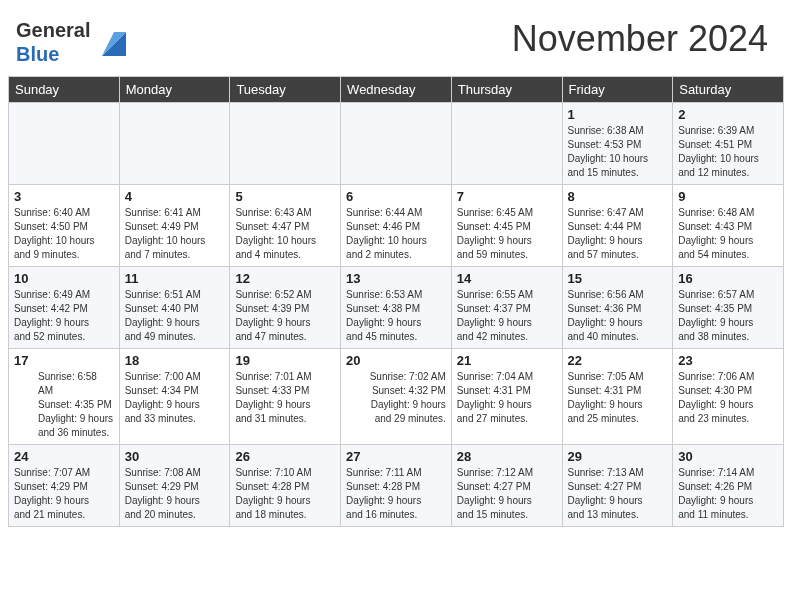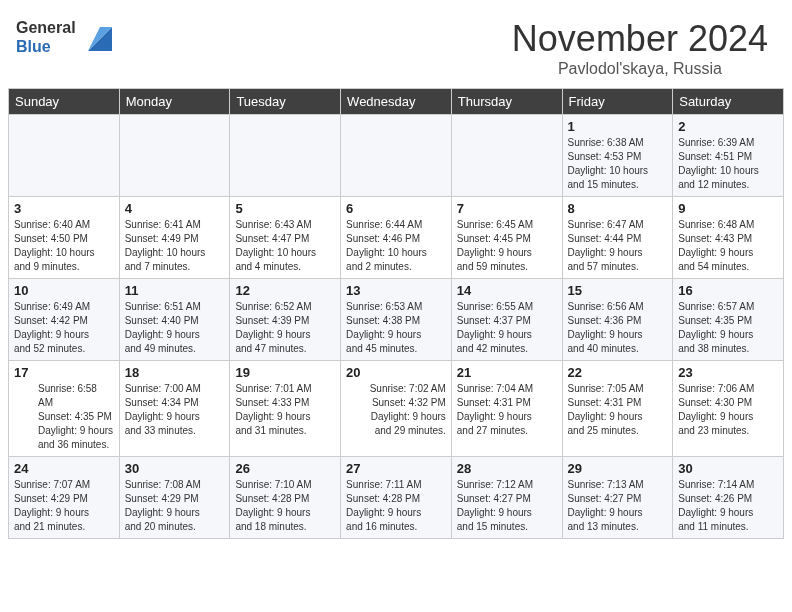--- a/index.html
+++ b/index.html
@@ -1,20 +1,20 @@
 <!DOCTYPE html>
 <html><head>
   <meta charset="utf-8">
   <style>
     * { margin: 0; padding: 0; box-sizing: border-box; }
     body { width: 792px; height: 612px; font-family: Arial, sans-serif; background: #fff; overflow: hidden; }
 
     .header { display: flex; justify-content: space-between; align-items: flex-start; padding: 18px 24px 10px 16px; }
     .logo { display: flex; align-items: center; }
-    .logo-text { font-size: 16px; line-height: 1.2; }
+    .logo-text { font-size: 20px; line-height: 1.2; }
     .logo-text .general { font-weight: bold; color: #333; }
     .logo-text .blue { color: #2a6bb5; font-weight: bold; }
     .logo-icon { width: 32px; height: 28px; margin-left: 4px; }
 
     .title-area { text-align: center; }
     .month-title { font-size: 36px; color: #333; font-weight: normal; }
     .location { font-size: 16px; color: #555; }
 
     .calendar { width: 100%; border-collapse: collapse; margin: 0 0 0 0; }
     .calendar th {
@@ -53,21 +53,20 @@
       <span class="general">General</span><br>
       <span class="blue">Blue</span>
     </div>
     <svg class="logo-icon" viewBox="0 0 32 28" fill="none">
       <polygon points="8,28 32,4 32,28" fill="#2a6bb5"></polygon>
       <polygon points="8,28 20,4 32,4" fill="#5ba0e0"></polygon>
     </svg>
   </div>
   <div class="title-area">
     <div class="month-title">November 2024</div>
-    <div class="location">Pavlodol'skaya, Russia</div>
   </div>
 </div>
 
 <div class="calendar-wrapper">
   <table class="calendar">
     <thead>
       <tr>
         <th>Sunday</th>
         <th>Monday</th>
         <th>Tuesday</th>

